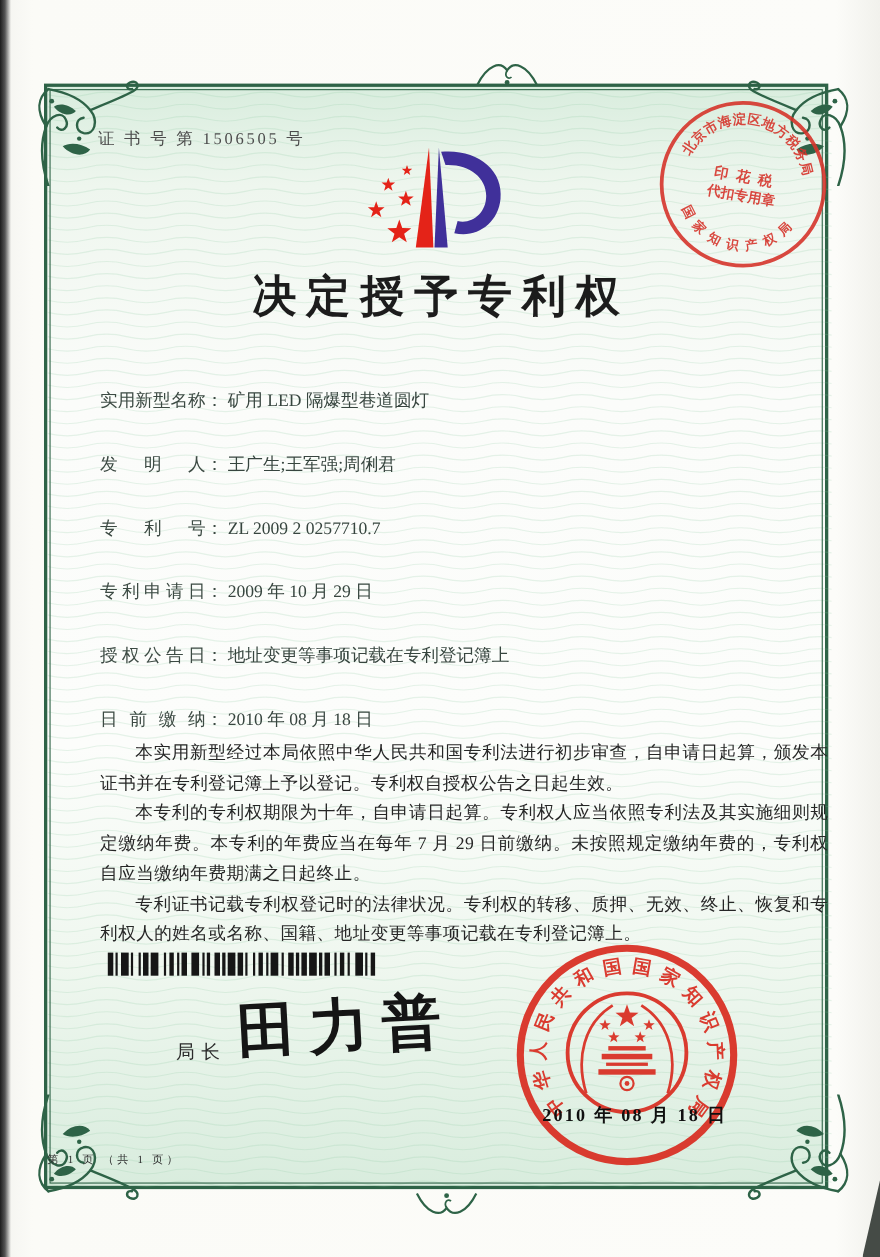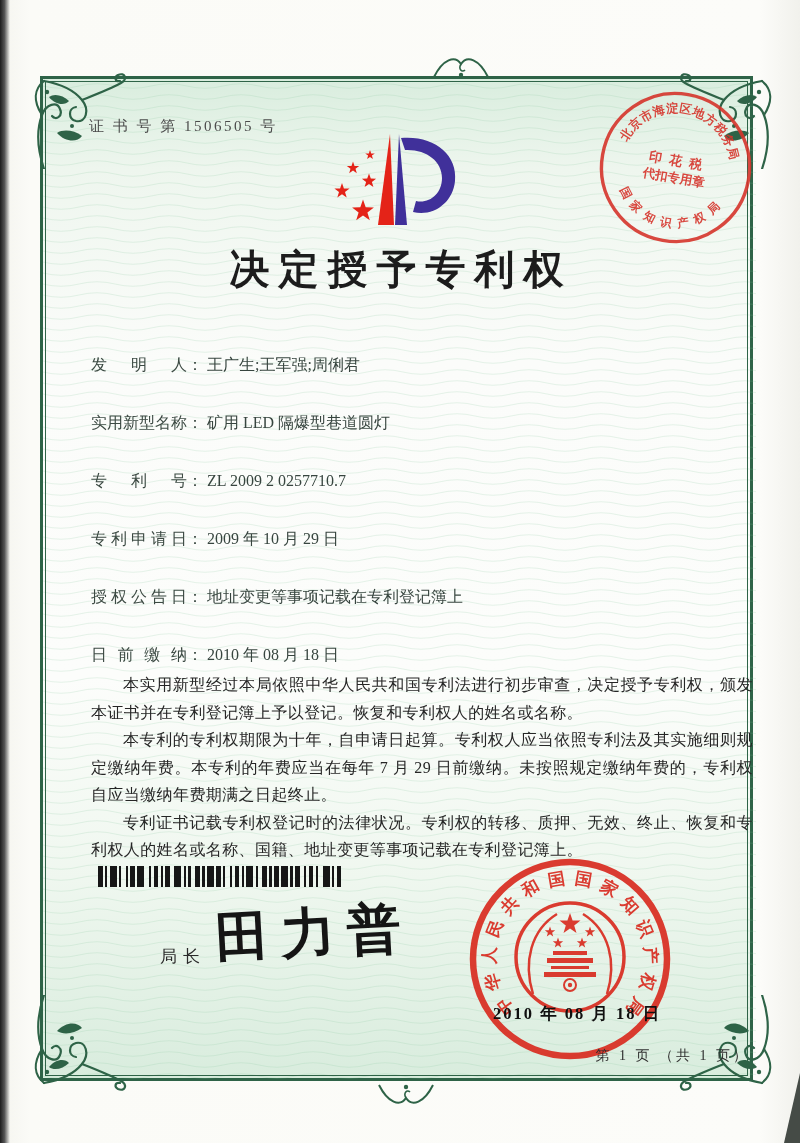--- a/index.html
+++ b/index.html
@@ -31,21 +31,21 @@
   .f-value{margin-left:4px;color:#37453f;}
   .body-text{position:absolute;left:48px;top:592px;width:662px;color:#262626;}
   .body-text p{margin:0;text-indent:2em;font-size:16px;line-height:27.5px;text-align:justify;letter-spacing:.4px;}
   .barcode{position:absolute;left:55px;top:787px;width:246px;height:21px;font-size:0;}
   .barcode span{display:inline-block;height:100%;}
   .sig-label{position:absolute;left:117px;top:866px;font-size:17px;letter-spacing:6px;color:#2a2a2a;}
   .sig-name{position:absolute;left:172px;top:818px;font-size:54px;font-weight:700;color:#151515;
     letter-spacing:12px;transform:rotate(-3deg);font-family:"DejaVu Serif","Liberation Serif",serif;}
   .office-seal{position:absolute;left:422px;top:775px;width:210px;height:210px;opacity:.92;}
   .issue-date{position:absolute;left:450px;top:924px;font-size:16.5px;font-weight:700;color:#101010;letter-spacing:2px;}
-  .page-footer{position:absolute;left:0;top:968px;width:100%;text-align:right;font-size:14px;letter-spacing:3px;color:#2e2e2e;}
+  .page-footer{position:absolute;left:0;top:968px;width:100%;text-align:left;font-size:10px;letter-spacing:3px;color:#2e2e2e;}
   .flourish{position:absolute;width:120px;height:100px;}
   .fl-bl{left:-30px;top:916px;}
   .fl-tl{left:-30px;top:-10px;transform:scaleY(-1);}
   .fl-br{left:630px;top:916px;transform:scaleX(-1);}
   .fl-tr{left:630px;top:-10px;transform:scale(-1,-1);}
   .mini-orn{position:absolute;width:60px;height:32px;}
   .orn-tc{left:388px;top:-28px;}
   .orn-bc{left:333px;top:1000px;transform:scaleY(-1);}
 </style>
 </head>
@@ -237,41 +237,41 @@
         <text transform="translate(128.0,116.8) rotate(-53.0)" font-size="11.6" fill="#d6352c" text-anchor="middle" dominant-baseline="middle" font-weight="bold" font-family="&quot;Liberation Serif&quot;,serif">局</text>
         <text x="82.5" y="80" font-size="13" fill="#d6352c" text-anchor="middle" font-weight="bold" letter-spacing="2" font-family="&quot;Liberation Serif&quot;,serif">印 花 税</text>
         <text x="82.5" y="97" font-size="12.5" fill="#d6352c" text-anchor="middle" font-weight="bold" font-family="&quot;Liberation Serif&quot;,serif">代扣专用章</text>
       </g>
     </svg>
 
   <div class="title">决定授予专利权</div>
 
   <div class="fields">
     <div class="f-row">
+      <span class="f-label">实用新型名称</span><span class="f-colon">：</span><span class="f-value">矿用 LED 隔爆型巷道圆灯</span>
+    </div>
+    <div class="f-row">
       <span class="f-label">发明人</span><span class="f-colon">：</span><span class="f-value">王广生;王军强;周俐君</span>
     </div>
     <div class="f-row">
-      <span class="f-label">实用新型名称</span><span class="f-colon">：</span><span class="f-value">矿用 LED 隔爆型巷道圆灯</span>
-    </div>
-    <div class="f-row">
       <span class="f-label">专利号</span><span class="f-colon">：</span><span class="f-value">ZL 2009 2 0257710.7</span>
     </div>
     <div class="f-row">
       <span class="f-label">专利申请日</span><span class="f-colon">：</span><span class="f-value">2009 年 10 月 29 日</span>
     </div>
     <div class="f-row">
       <span class="f-label">授权公告日</span><span class="f-colon">：</span><span class="f-value">地址变更等事项记载在专利登记簿上</span>
     </div>
     <div class="f-row">
       <span class="f-label">日前缴纳</span><span class="f-colon">：</span><span class="f-value">2010 年 08 月 18 日</span>
     </div>
   </div>
 
   <div class="body-text">
-    <p>本实用新型经过本局依照中华人民共和国专利法进行初步审查，决定授予专利权，颁发本证书并在专利登记簿上予以登记。恢复和专利权人的姓名或名称。</p>
+    <p>本实用新型经过本局依照中华人民共和国专利法进行初步审查，自申请日起算，颁发本证书并在专利登记簿上予以登记。专利权自授权公告之日起生效。</p>
     <p>本专利的专利权期限为十年，自申请日起算。专利权人应当依照专利法及其实施细则规定缴纳年费。本专利的年费应当在每年 7 月 29 日前缴纳。未按照规定缴纳年费的，专利权自应当缴纳年费期满之日起终止。</p>
     <p>专利证书记载专利权登记时的法律状况。专利权的转移、质押、无效、终止、恢复和专利权人的姓名或名称、国籍、地址变更等事项记载在专利登记簿上。</p>
   </div>
 
   <div class="barcode" id="barcode"><span style="width: 4.64151px; background: rgb(22, 22, 22);"></span><span style="width: 2.32075px; background: transparent;"></span><span style="width: 2.32075px; background: rgb(22, 22, 22);"></span><span style="width: 2.32075px; background: transparent;"></span><span style="width: 6.96226px; background: rgb(22, 22, 22);"></span><span style="width: 2.32075px; background: transparent;"></span><span style="width: 2.32075px; background: rgb(22, 22, 22);"></span><span style="width: 4.64151px; background: transparent;"></span><span style="width: 2.32075px; background: rgb(22, 22, 22);"></span><span style="width: 2.32075px; background: transparent;"></span><span style="width: 4.64151px; background: rgb(22, 22, 22);"></span><span style="width: 2.32075px; background: transparent;"></span><span style="width: 6.96226px; background: rgb(22, 22, 22);"></span><span style="width: 4.64151px; background: transparent;"></span><span style="width: 2.32075px; background: rgb(22, 22, 22);"></span><span style="width: 2.32075px; background: transparent;"></span><span style="width: 4.64151px; background: rgb(22, 22, 22);"></span><span style="width: 2.32075px; background: transparent;"></span><span style="width: 2.32075px; background: rgb(22, 22, 22);"></span><span style="width: 2.32075px; background: transparent;"></span><span style="width: 4.64151px; background: rgb(22, 22, 22);"></span><span style="width: 4.64151px; background: transparent;"></span><span style="width: 6.96226px; background: rgb(22, 22, 22);"></span><span style="width: 2.32075px; background: transparent;"></span><span style="width: 2.32075px; background: rgb(22, 22, 22);"></span><span style="width: 2.32075px; background: transparent;"></span><span style="width: 2.32075px; background: rgb(22, 22, 22);"></span><span style="width: 4.64151px; background: transparent;"></span><span style="width: 4.64151px; background: rgb(22, 22, 22);"></span><span style="width: 2.32075px; background: transparent;"></span><span style="width: 2.32075px; background: rgb(22, 22, 22);"></span><span style="width: 2.32075px; background: transparent;"></span><span style="width: 6.96226px; background: rgb(22, 22, 22);"></span><span style="width: 2.32075px; background: transparent;"></span><span style="width: 4.64151px; background: rgb(22, 22, 22);"></span><span style="width: 2.32075px; background: transparent;"></span><span style="width: 2.32075px; background: rgb(22, 22, 22);"></span><span style="width: 4.64151px; background: transparent;"></span><span style="width: 2.32075px; background: rgb(22, 22, 22);"></span><span style="width: 2.32075px; background: transparent;"></span><span style="width: 4.64151px; background: rgb(22, 22, 22);"></span><span style="width: 2.32075px; background: transparent;"></span><span style="width: 2.32075px; background: rgb(22, 22, 22);"></span><span style="width: 2.32075px; background: transparent;"></span><span style="width: 6.96226px; background: rgb(22, 22, 22);"></span><span style="width: 2.32075px; background: transparent;"></span><span style="width: 2.32075px; background: rgb(22, 22, 22);"></span><span style="width: 4.64151px; background: transparent;"></span><span style="width: 4.64151px; background: rgb(22, 22, 22);"></span><span style="width: 2.32075px; background: transparent;"></span><span style="width: 2.32075px; background: rgb(22, 22, 22);"></span><span style="width: 2.32075px; background: transparent;"></span><span style="width: 4.64151px; background: rgb(22, 22, 22);"></span><span style="width: 2.32075px; background: transparent;"></span><span style="width: 6.96226px; background: rgb(22, 22, 22);"></span><span style="width: 2.32075px; background: transparent;"></span><span style="width: 2.32075px; background: rgb(22, 22, 22);"></span><span style="width: 2.32075px; background: transparent;"></span><span style="width: 4.64151px; background: rgb(22, 22, 22);"></span><span style="width: 4.64151px; background: transparent;"></span><span style="width: 2.32075px; background: rgb(22, 22, 22);"></span><span style="width: 2.32075px; background: transparent;"></span><span style="width: 4.64151px; background: rgb(22, 22, 22);"></span><span style="width: 2.32075px; background: transparent;"></span><span style="width: 2.32075px; background: rgb(22, 22, 22);"></span><span style="width: 4.64151px; background: transparent;"></span><span style="width: 6.96226px; background: rgb(22, 22, 22);"></span><span style="width: 2.32075px; background: transparent;"></span><span style="width: 2.32075px; background: rgb(22, 22, 22);"></span><span style="width: 2.32075px; background: transparent;"></span><span style="width: 4.64151px; background: rgb(22, 22, 22);"></span><span style="width: 2.32075px; background: transparent;"></span></div>
 
   <div class="sig-label">局长</div>
   <div class="sig-name">田力普</div>
 
   <svg class="office-seal" id="officeSeal" viewBox="0 0 210 210">

